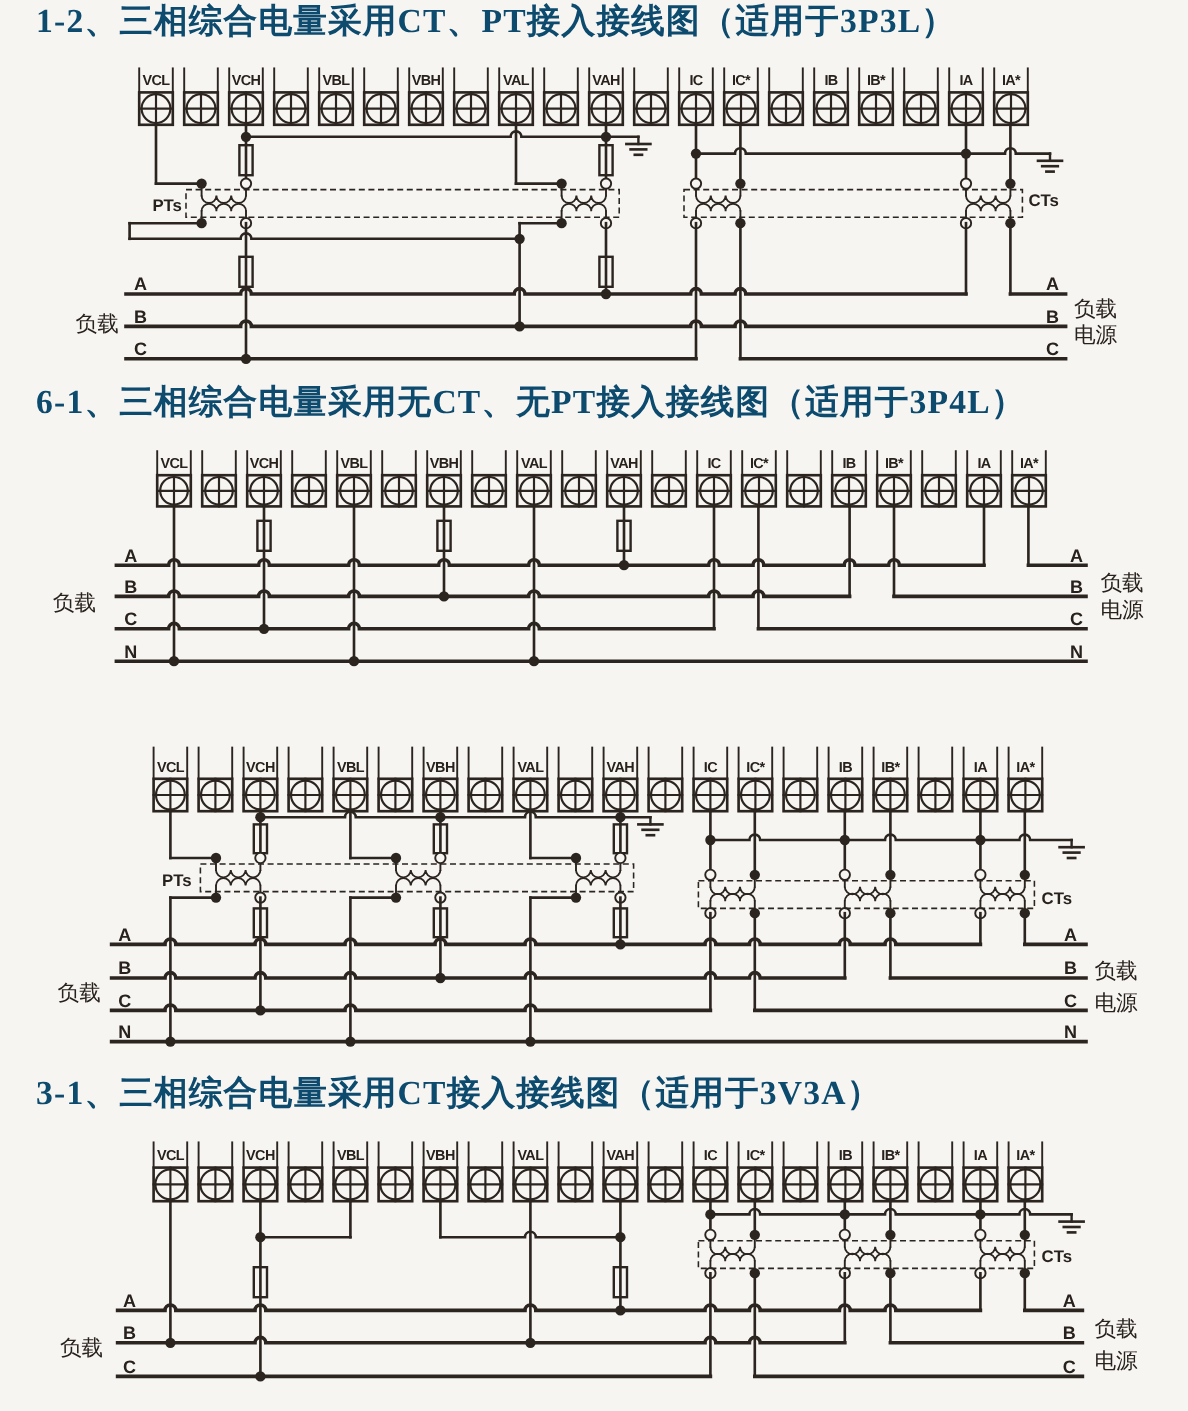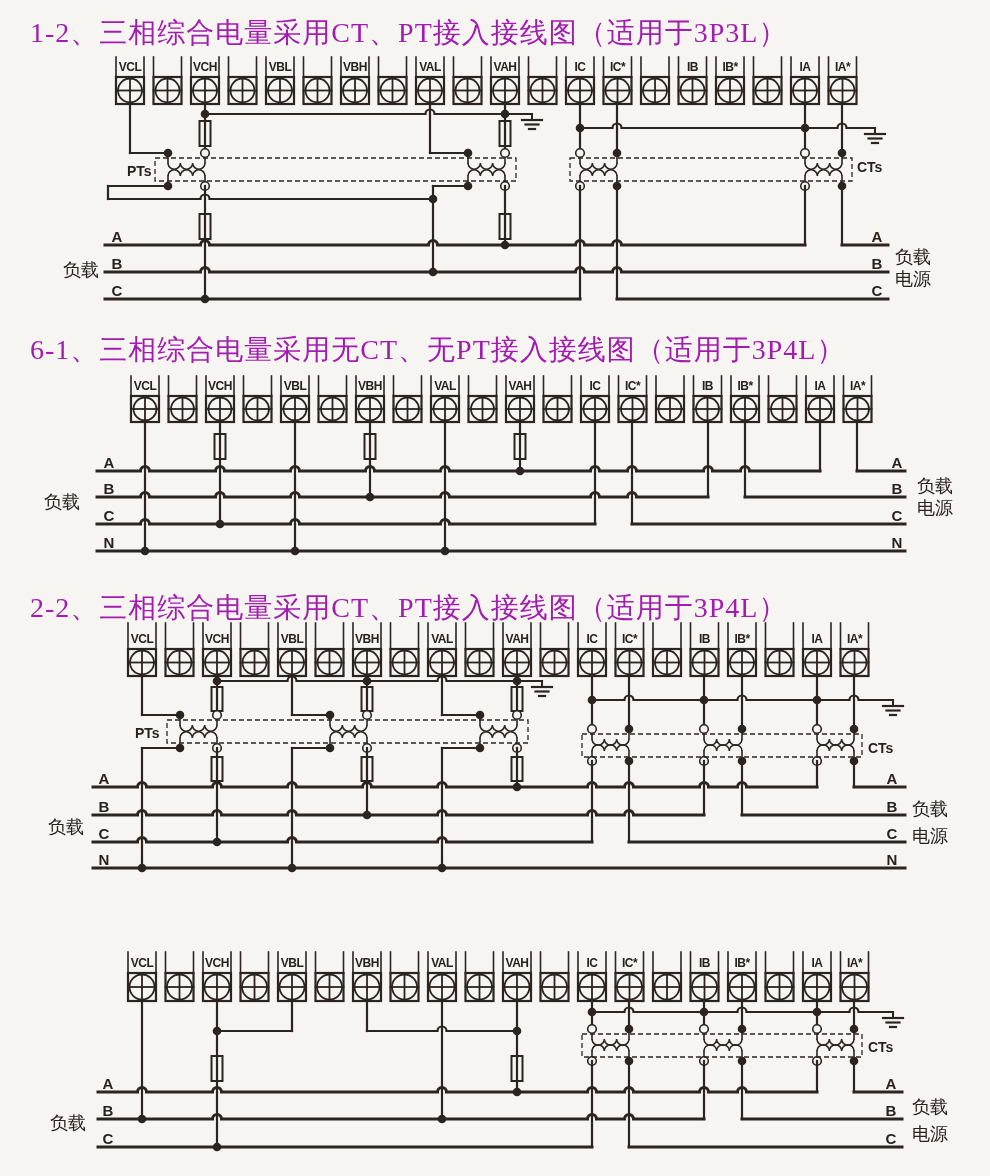--- a/index.html
+++ b/index.html
@@ -1,20 +1,20 @@
 <!DOCTYPE html>
 <html><head>
 <meta charset="utf-8">
 <style>
   html,body{margin:0;padding:0;background:#e8e8e8;}
   .page{position:relative;width:990px;height:1176px;background:#f6f5f2;overflow:hidden;
         font-family:"Liberation Sans","DejaVu Sans",sans-serif;}
-  .title{position:absolute;left:30px;white-space:nowrap;color:#a21caf;
+  .title{position:absolute;left:30px;white-space:nowrap;color:#0c4a6e;
          font-family:"Liberation Serif","DejaVu Serif",serif;
-         font-size:28px;line-height:29px;letter-spacing:1px;font-weight:400;margin-top:14px;}
+         font-size:28px;line-height:29px;letter-spacing:1px;font-weight:700;}
   #canvas{position:absolute;left:0;top:0;}
   #canvas text{font-family:"Liberation Sans","DejaVu Sans",sans-serif;fill:#28211c;}
 </style>
 </head>
 <body>
 
 <div class="page">
   <svg id="canvas" width="990" height="1176" viewBox="0 0 990 1176">
       <g>
         <g>
@@ -1107,14 +1107,14 @@
         <text x="891" y="1089" text-anchor="middle" font-size="15" font-weight="bold">A</text>
         <text x="891" y="1116" text-anchor="middle" font-size="15" font-weight="bold">B</text>
         <text x="891" y="1144" text-anchor="middle" font-size="15" font-weight="bold">C</text>
         <text x="68" y="1129" text-anchor="middle" font-size="18" font-weight="normal">负载</text>
         <text x="912" y="1113" text-anchor="start" font-size="18" font-weight="normal">负载</text>
         <text x="912" y="1140" text-anchor="start" font-size="18" font-weight="normal">电源</text>
       </g>
     </svg>
   <div class="title" style="top:4px">1-2、三相综合电量采用CT、PT接入接线图（适用于3P3L）</div>
   <div class="title" style="top:321px">6-1、三相综合电量采用无CT、无PT接入接线图（适用于3P4L）</div>
-  <div class="title" style="top:579px">2-2、三相综合电量采用CT、PT接入接线图（适用于3P4L）</div>
+  <div class="title" style="top:897px">3-1、三相综合电量采用CT接入接线图（适用于3V3A）</div>
 </div>
 
 </body></html>

